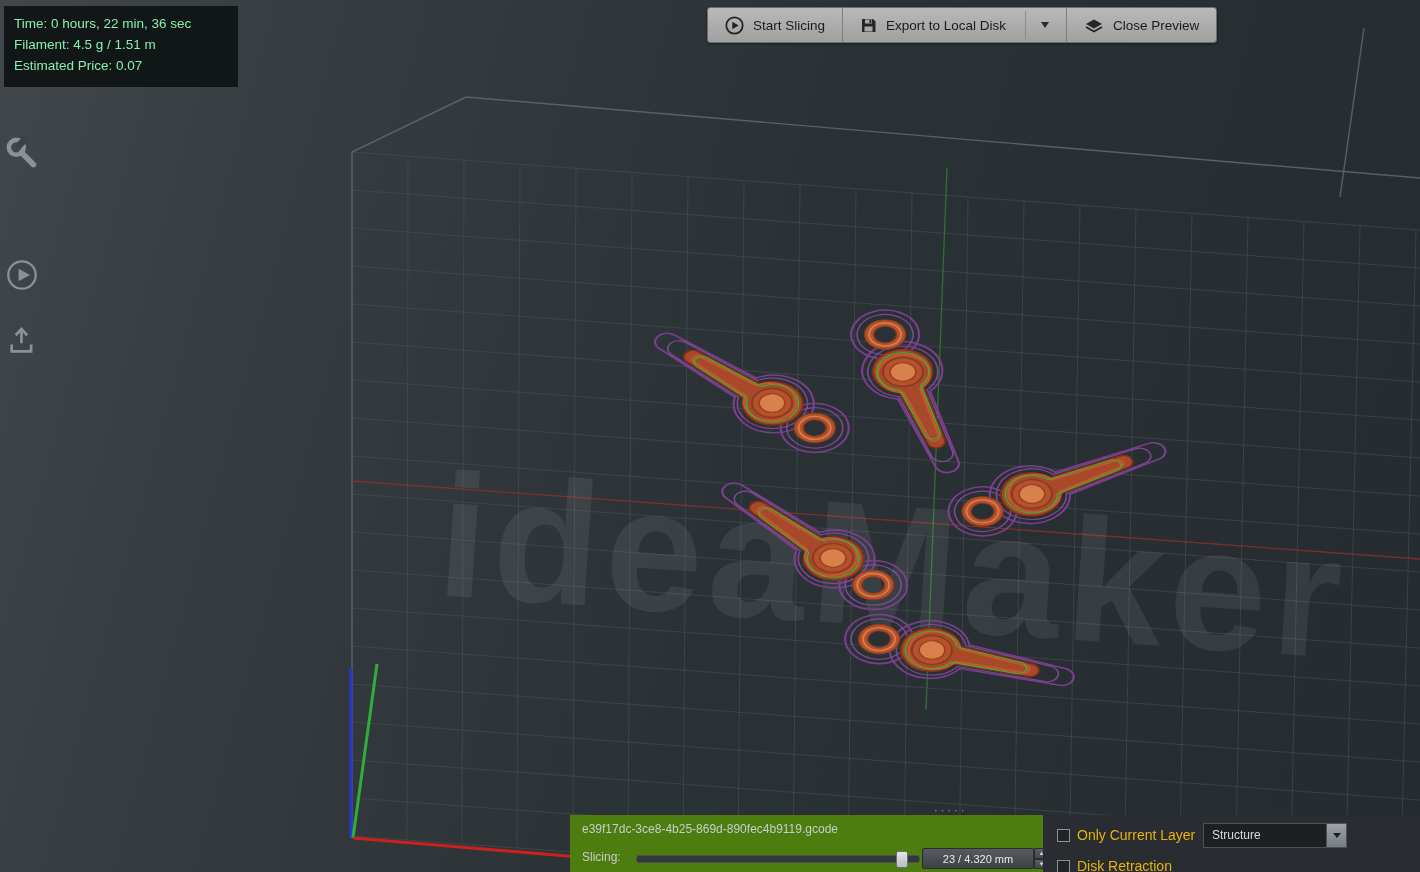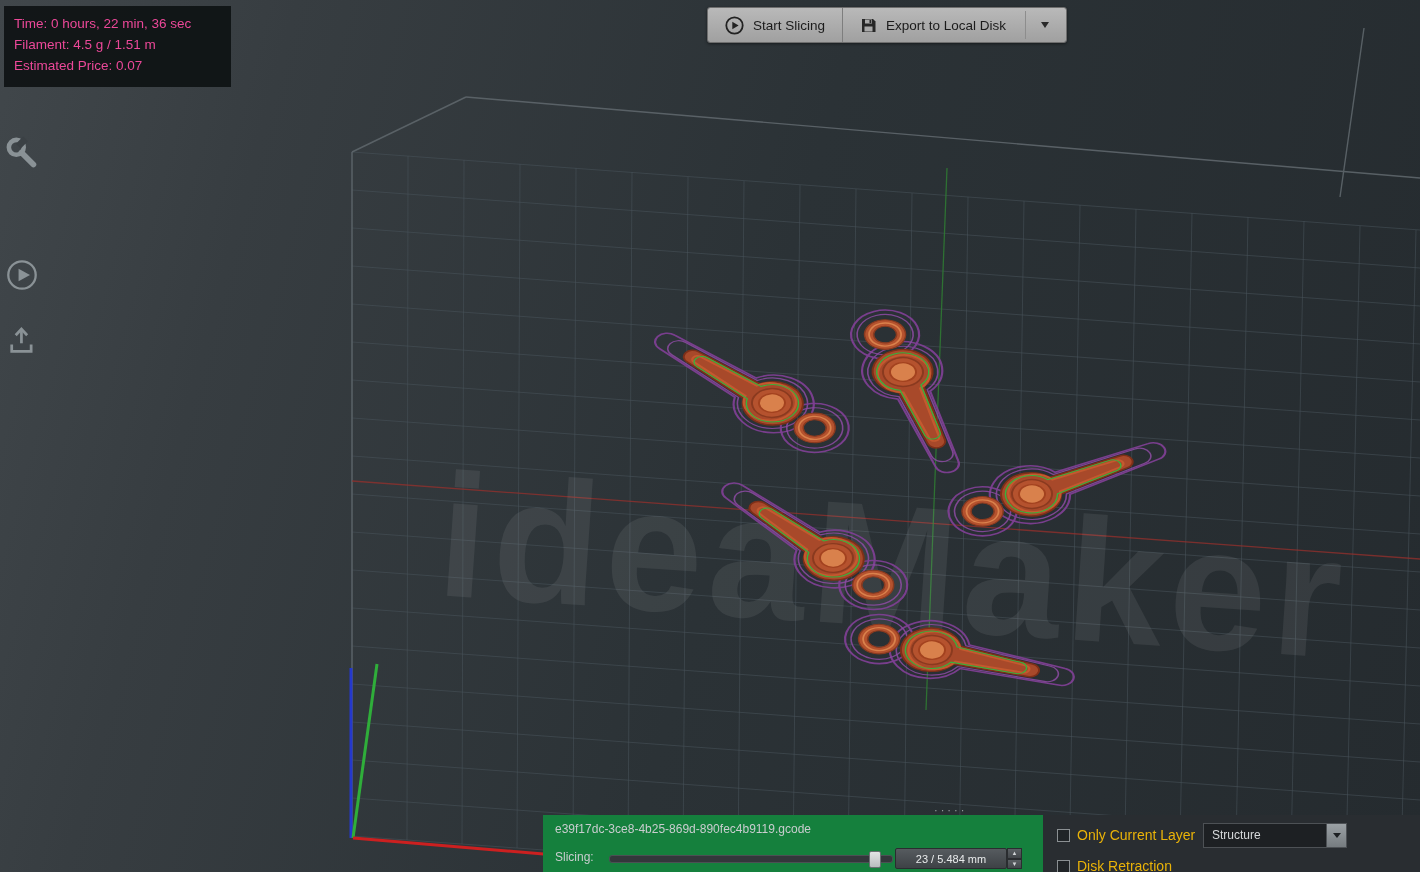--- a/index.html
+++ b/index.html
@@ -5,22 +5,22 @@
   html,body{margin:0;padding:0;}
   body{
     width:1420px;height:872px;overflow:hidden;position:relative;
     font-family:"Liberation Sans",sans-serif;
     background:linear-gradient(105deg,#41474b 0%,#373d41 18%,#2b3236 52%,#252b2f 100%);
   }
   .scene{position:absolute;left:0;top:0;width:1420px;height:872px;}
 
   
   .stats-box{
-    position:absolute;left:4px;top:6px;width:212px;padding:8px 5px 10px 10px;
-    background:rgba(14,18,20,.92);color:#ec4899;font-size:13.5px;line-height:1.55;
+    position:absolute;left:4px;top:6px;width:212px;padding:8px 12px 10px 10px;
+    background:rgba(14,18,20,.92);color:#86efac;font-size:13.5px;line-height:1.55;
   }
 
   
   .left-tools{position:absolute;left:6px;top:136px;width:40px;}
   .tool-icon{width:32px;height:34px;margin-bottom:0;cursor:pointer;}
   .tool-icon.play{margin-top:84px;}
   .tool-icon.upload{margin-top:28px;}
 
   
   .toolbar{
@@ -32,21 +32,21 @@
     display:flex;align-items:center;gap:9px;padding:3px 17px;
     background:linear-gradient(#b9b9b9,#a0a0a0);
     color:#1b1b1b;font-size:13.5px;cursor:pointer;white-space:nowrap;
   }
   .tb-btn + .tb-btn{border-left:1px solid #7e7e7e;}
   .chev{width:0;height:0;border-left:4.5px solid transparent;border-right:4.5px solid transparent;
         border-top:6px solid #2a2a2a;margin-left:6px;}
   .tb-sep{width:1px;align-self:stretch;background:#8d8d8d;margin-left:10px;}
 
   
-  .bp-left{position:absolute;left:543px;top:815px;width:490px;height:57px;background:#15803d;padding-left:29px;}
+  .bp-left{position:absolute;left:570px;top:815px;width:490px;height:57px;background:#4d7c0f;padding-left:29px;}
   .bp-right{position:absolute;left:1043px;top:815px;width:377px;height:57px;background:#292d31;}
   .filename{position:absolute;left:12px;top:7px;font-size:12px;color:#c9cdcf;}
   .layers-label{position:absolute;left:12px;top:35px;font-size:12px;color:#c9cdcf;}
   .slider{position:absolute;left:66px;top:36px;width:282px;height:14px;cursor:pointer;}
   .slider .track{position:absolute;left:0;top:4px;width:282px;height:6px;background:#33373b;border:1px solid #4b5054;border-radius:3px;}
   .slider .handle{position:absolute;left:260px;top:0;width:10px;height:15px;background:linear-gradient(#e2e4e5,#b9bdbf);border:1px solid #6a6f72;border-radius:2px;}
   .value-box{
     position:absolute;left:352px;top:33px;width:110px;height:19px;
     background:linear-gradient(#565b5f,#3e4246);border:1px solid #2a2d30;border-radius:2px;
     color:#e9ebec;font-size:11px;display:flex;align-items:center;justify-content:center;
@@ -168,32 +168,39 @@
     <svg width="17" height="17" viewBox="0 0 17 17">
       <path d="M2 2h11l2.5 2.5V15H2z" fill="#262626"></path>
       <rect x="5" y="2.5" width="7" height="4" fill="#a9a9a9"></rect>
       <rect x="9.5" y="3" width="1.8" height="3" fill="#262626"></rect>
       <rect x="4.5" y="9.5" width="8" height="5" fill="#a9a9a9"></rect>
     </svg>
     <span>Export to Local Disk</span>
     <span class="tb-sep"></span>
     <span class="chev"></span>
   </div>
+  <div class="tb-btn">
+    <svg width="20" height="18" viewBox="0 0 20 18">
+      <path d="M2 8 L10 3.5 L18 8 L10 12.5 Z" fill="#262626"></path>
+      <path d="M2 11 L10 15.5 L18 11" fill="none" stroke="#262626" stroke-width="1.8"></path>
+    </svg>
+    <span>Close Preview</span>
+  </div>
 </div>
 
 <div class="drag-dots">·····</div>
 
 <div class="bp-left">
   <div class="filename">e39f17dc-3ce8-4b25-869d-890fec4b9119.gcode</div>
   <div class="layers-label">Slicing:</div>
   <div class="slider">
     <div class="track"></div>
     <div class="handle"></div>
   </div>
-  <div class="value-box">23 / 5.484 mm</div>
+  <div class="value-box">23 / 4.320 mm</div>
   <div class="spinner">
     <div class="spin-btn">▲</div>
     <div class="spin-btn">▼</div>
   </div>
 </div>
 
 <div class="bp-right">
   <div class="cb-row" style="left:14px;top:12px;">
     <span class="box"></span>
     <span>Only Current Layer</span>

